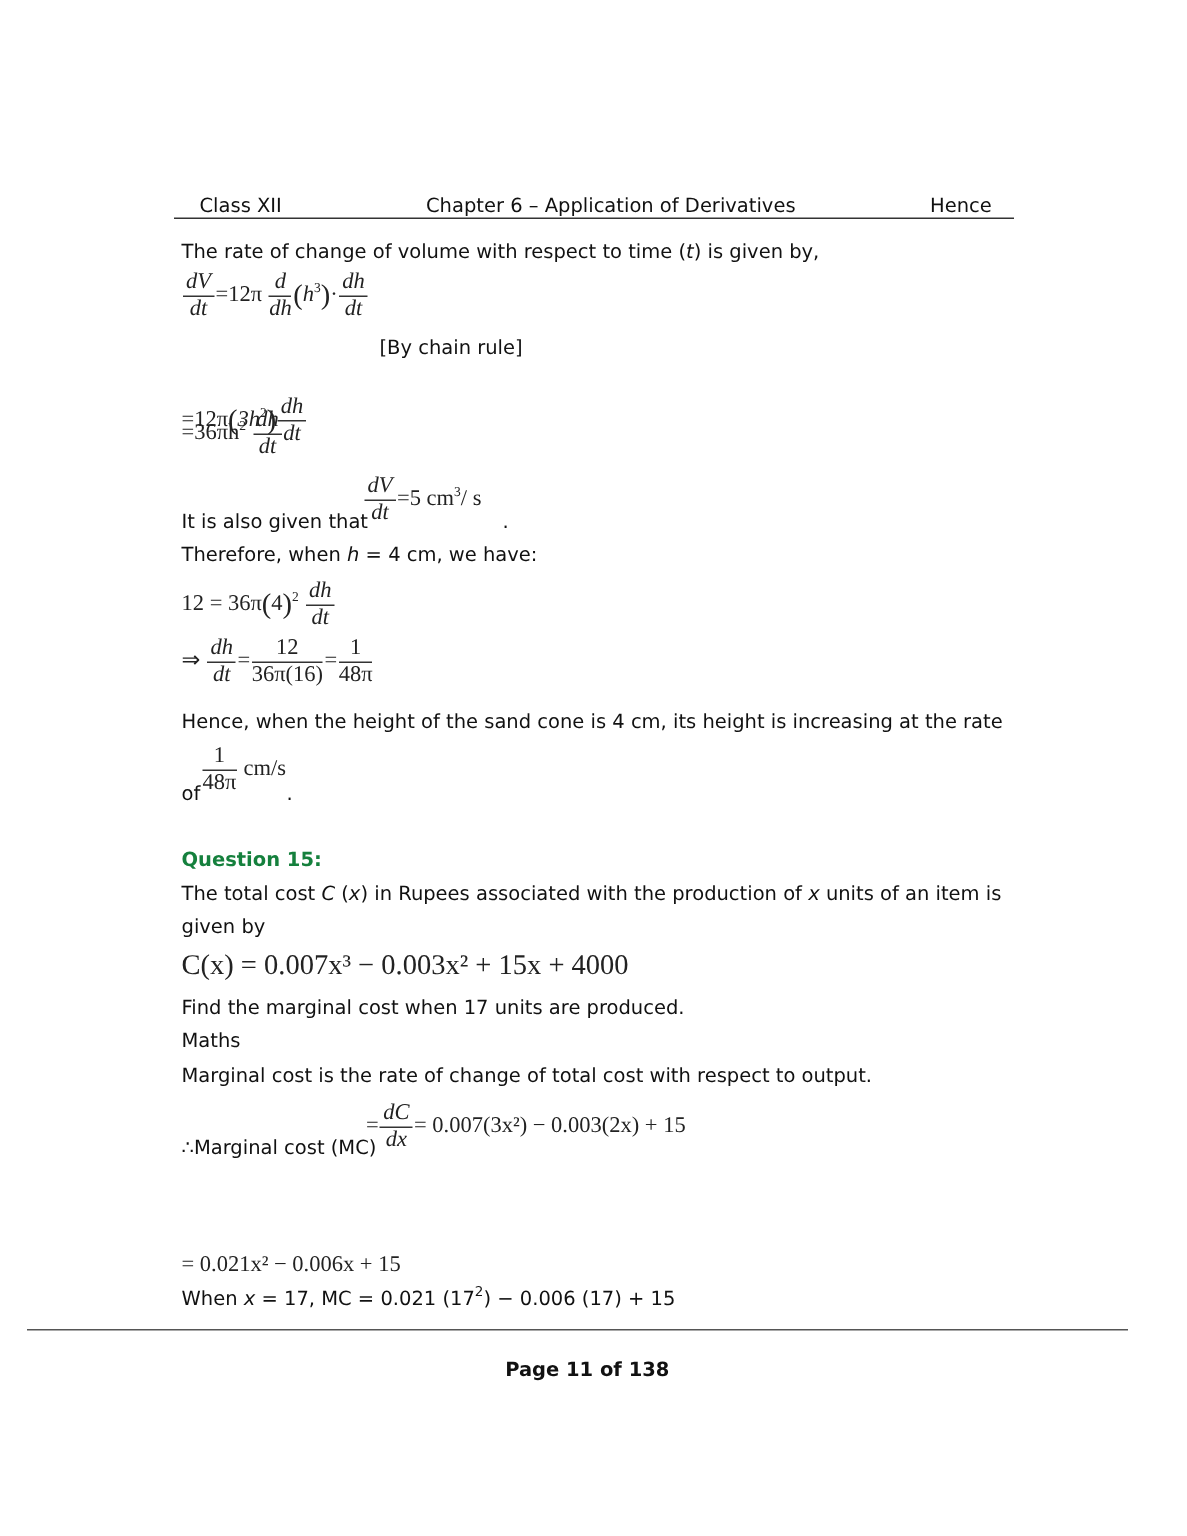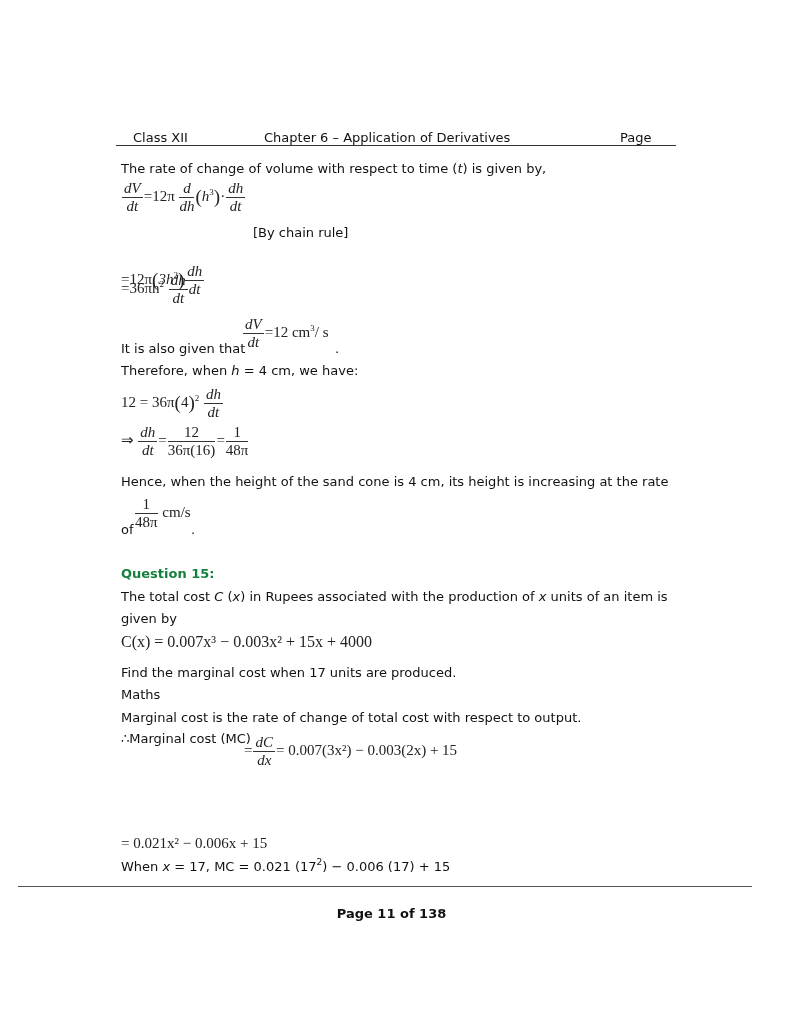--- a/index.html
+++ b/index.html
@@ -16,22 +16,22 @@
   .big { font-size: 19px; vertical-align: -2px; }
   .hdr-line { position: absolute; left: 116px; width: 560px; top: 145px; height: 1px; background: #333; }
   .ftr-line { position: absolute; left: 18px; width: 734px; top: 886px; height: 1px; background: #555; }
   .qhead { color: #15803d; font-weight: bold; font-size: 13px; }
   .footer { font-weight: bold; font-size: 13px; }
 </style>
 </head>
 <body>
 
 <div class="abs txt" style="left:133px; top:130px;">Class XII</div>
-<div class="abs txt" style="left:264px; top:130px;text-align:right;">Chapter 6 – Application of Derivatives</div>
-<div class="abs txt" style="left:620px; top:130px;">Page</div>
+<div class="abs txt" style="left:284px; top:130px;text-align:right;">Chapter 6 – Application of Derivatives</div>
+<div class="abs txt" style="left:620px; top:130px;">Hence</div>
 <div class="hdr-line"></div>
 
 <div class="abs txt" style="left:121px; top:161px;">
   The rate of change of volume with respect to time (<span class="it">t</span>) is given by,
 </div>
 
 <div class="abs math" style="left:121px; top:180px;">
   <span class="frac it"><span class="num">dV</span><span>dt</span></span><span>=12π</span>
   <span class="frac it"><span class="num">d</span><span>dh</span></span><span class="big">(</span><span class="it">h</span><sup>3</sup><span class="big">)</span>·<span class="frac it"><span class="num">dh</span><span>dt</span></span>
 </div>
@@ -40,21 +40,21 @@
 <div class="abs math" style="left:121px; top:234px;margin-top:29px;">
   <span>=12π</span><span class="big">(</span><span class="it">3h</span><sup>2</sup><span class="big">)</span><span class="frac it"><span class="num">dh</span><span>dt</span></span>
 </div>
 
 <div class="abs math" style="left:121px; top:272px;">
   <span>=36πh</span><sup>2</sup> <span class="frac it"><span class="num">dh</span><span>dt</span></span>
 </div>
 
 <div class="abs txt" style="left:121px; top:341px;">It is also given that</div>
 <div class="abs math" style="left:242px; top:316px;">
-  <span class="frac it"><span class="num">dV</span><span>dt</span></span><span>=12 cm</span><sup>3</sup><span>/ s</span>
+  <span class="frac it"><span class="num">dV</span><span>dt</span></span><span>=5 cm</span><sup>3</sup><span>/ s</span>
 </div>
 <div class="abs txt" style="left:335px; top:341px;">.</div>
 
 <div class="abs txt" style="left:121px; top:363px;">
   Therefore, when <span class="it">h</span> = 4 cm, we have:
 </div>
 
 <div class="abs math" style="left:121px; top:386px;">
   <span>12 = 36π</span><span class="big">(</span><span>4</span><span class="big">)</span><sup>2</sup> <span class="frac it"><span class="num">dh</span><span>dt</span></span>
 </div>
@@ -68,27 +68,27 @@
 <div class="abs math" style="left:134px; top:496px;">
   <span class="frac"><span class="num">1</span><span>48π</span></span> <span>cm/s</span>
 </div>
 <div class="abs txt" style="left:191px; top:522px;">.</div>
 
 <div class="abs qhead" style="left:121px; top:566px;">Question 15:</div>
 <div class="abs txt" style="left:121px; top:589px;text-align:right;">
   The total cost <span class="it">C</span> (<span class="it">x</span>) in Rupees associated with the production of <span class="it">x</span> units of an item is
 </div>
 <div class="abs txt" style="left:121px; top:611px;">given by</div>
-<div class="abs math" style="left:121px; top:633px; font-size:16px;">C(x) = 0.007x³ − 0.003x² + 15x + 4000</div>
+<div class="abs math" style="left:121px; top:633px; font-size:19px;">C(x) = 0.007x³ − 0.003x² + 15x + 4000</div>
 
 <div class="abs txt" style="left:121px; top:665px;">Find the marginal cost when 17 units are produced.</div>
 <div class="abs txt" style="left:121px; top:687px;">Maths</div>
 <div class="abs txt" style="left:121px; top:710px;">Marginal cost is the rate of change of total cost with respect to output.</div>
 
-<div class="abs txt" style="left:121px; top:731px;">∴Marginal cost (MC)</div>
+<div class="abs txt" style="left:121px; top:758px;">∴Marginal cost (MC)</div>
 <div class="abs math" style="left:244px; top:734px;">
   =<span class="frac it"><span class="num">dC</span><span>dx</span></span><span>= 0.007(3x²) − 0.003(2x) + 15</span>
 </div>
 
 <div class="abs math" style="left:121px; top:835px;">= 0.021x² − 0.006x + 15</div>
 <div class="abs txt" style="left:121px; top:859px;">
   When <span class="it">x</span> = 17, MC = 0.021 (17<sup>2</sup>) − 0.006 (17) + 15
 </div>
 
 <div class="ftr-line"></div>

